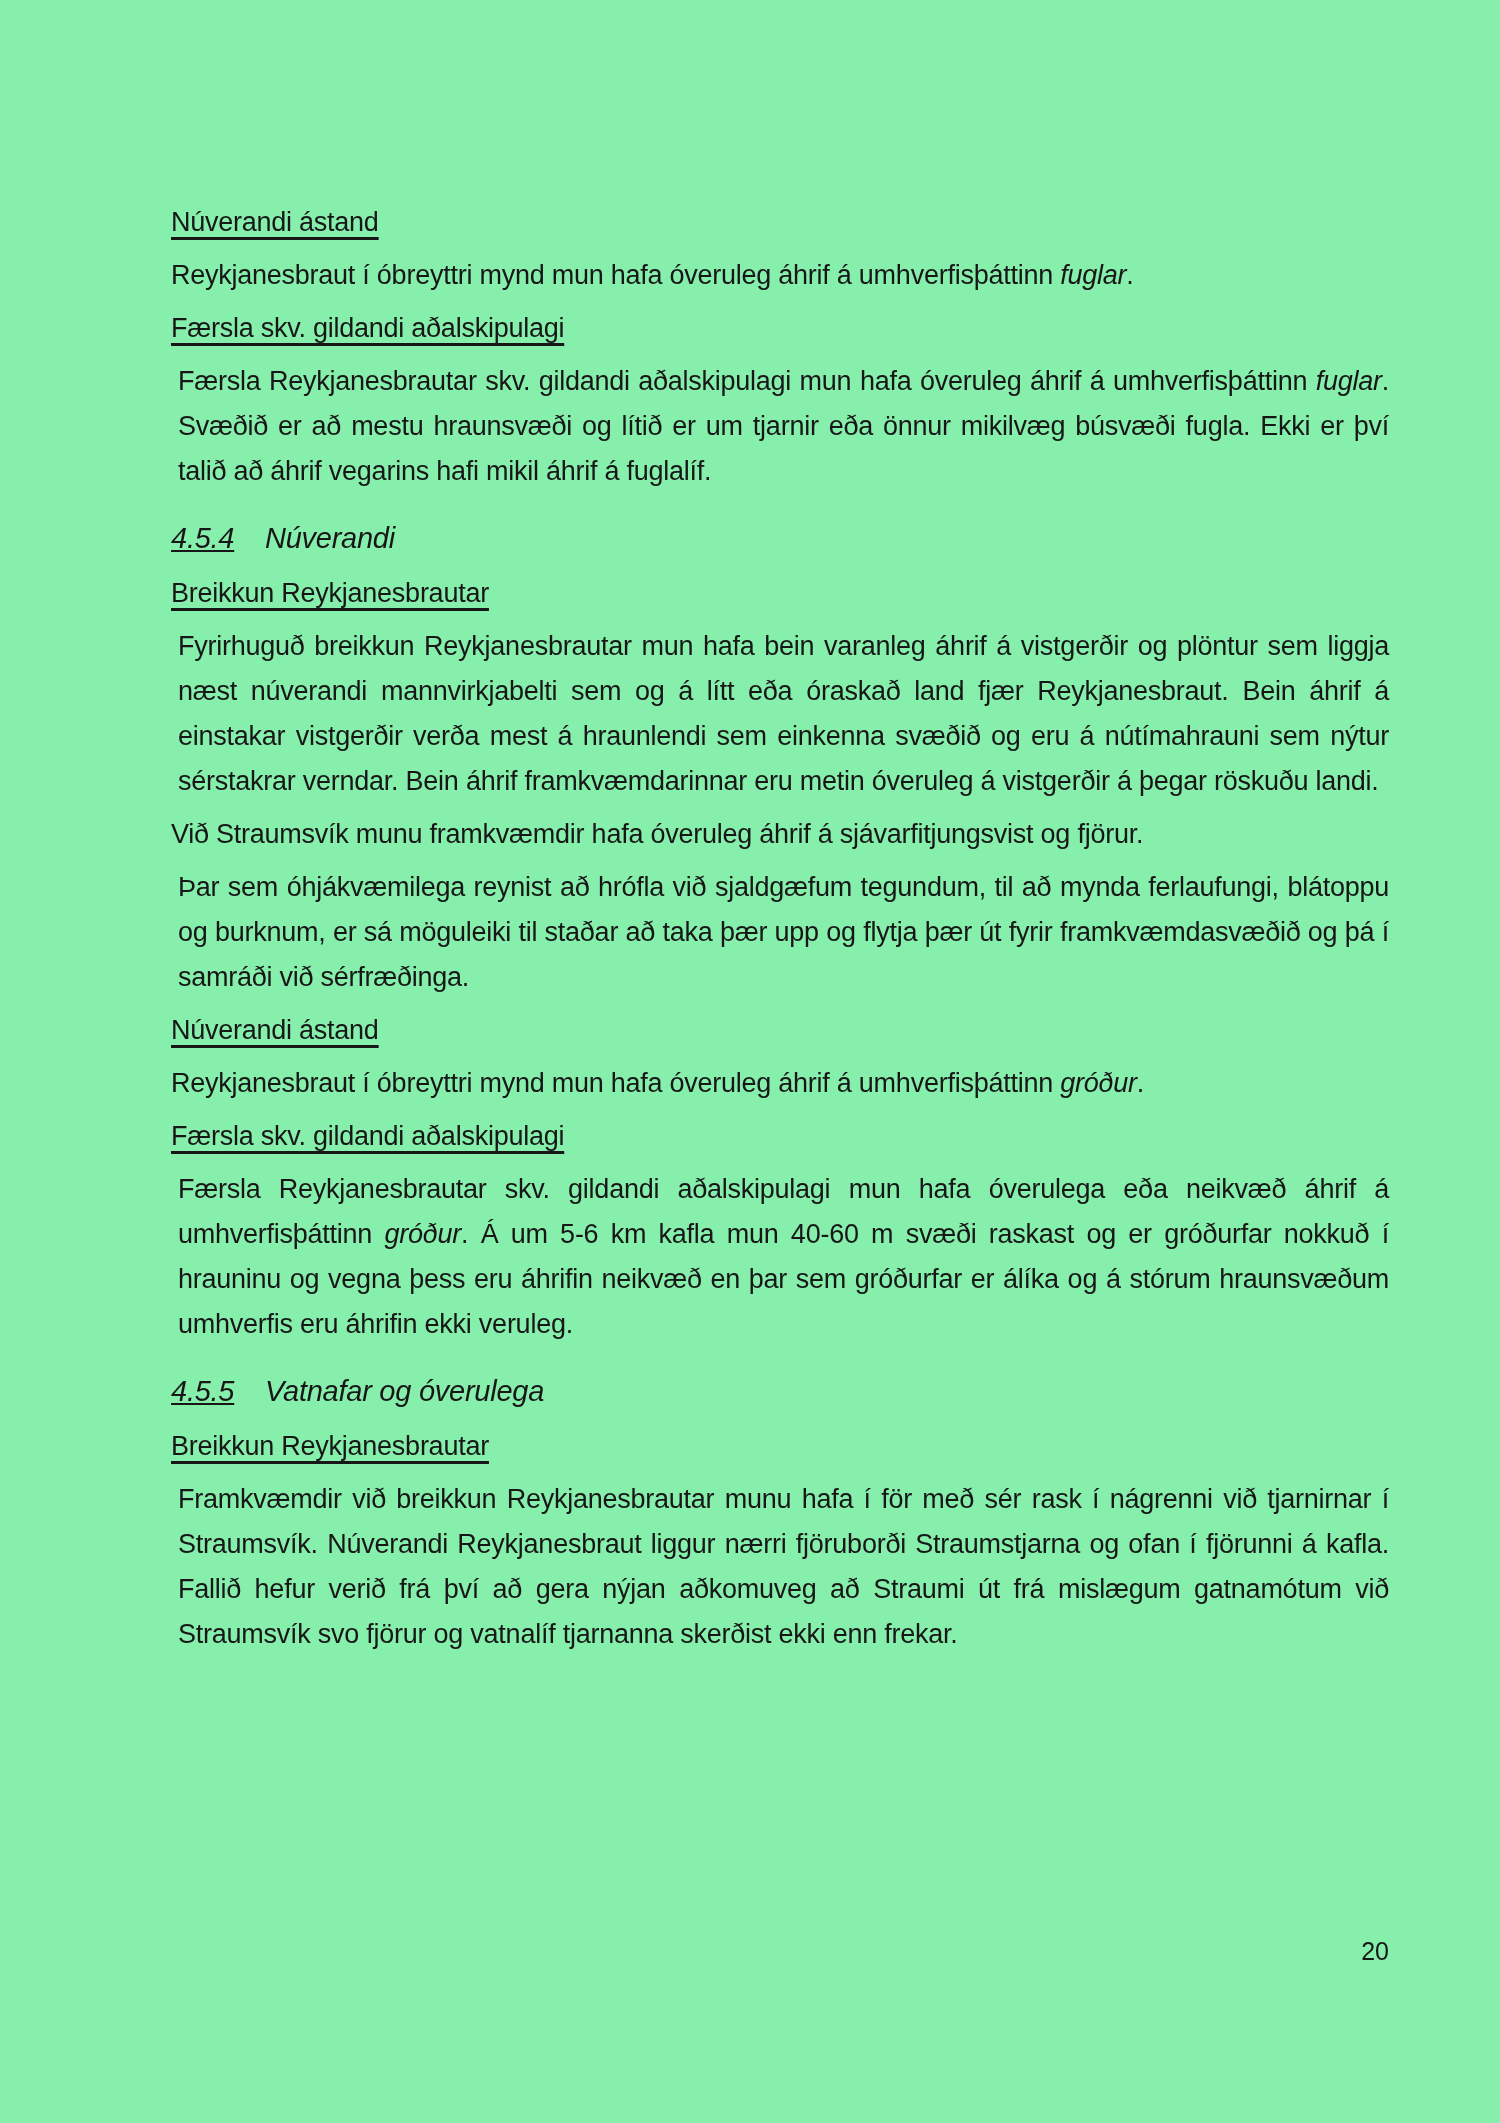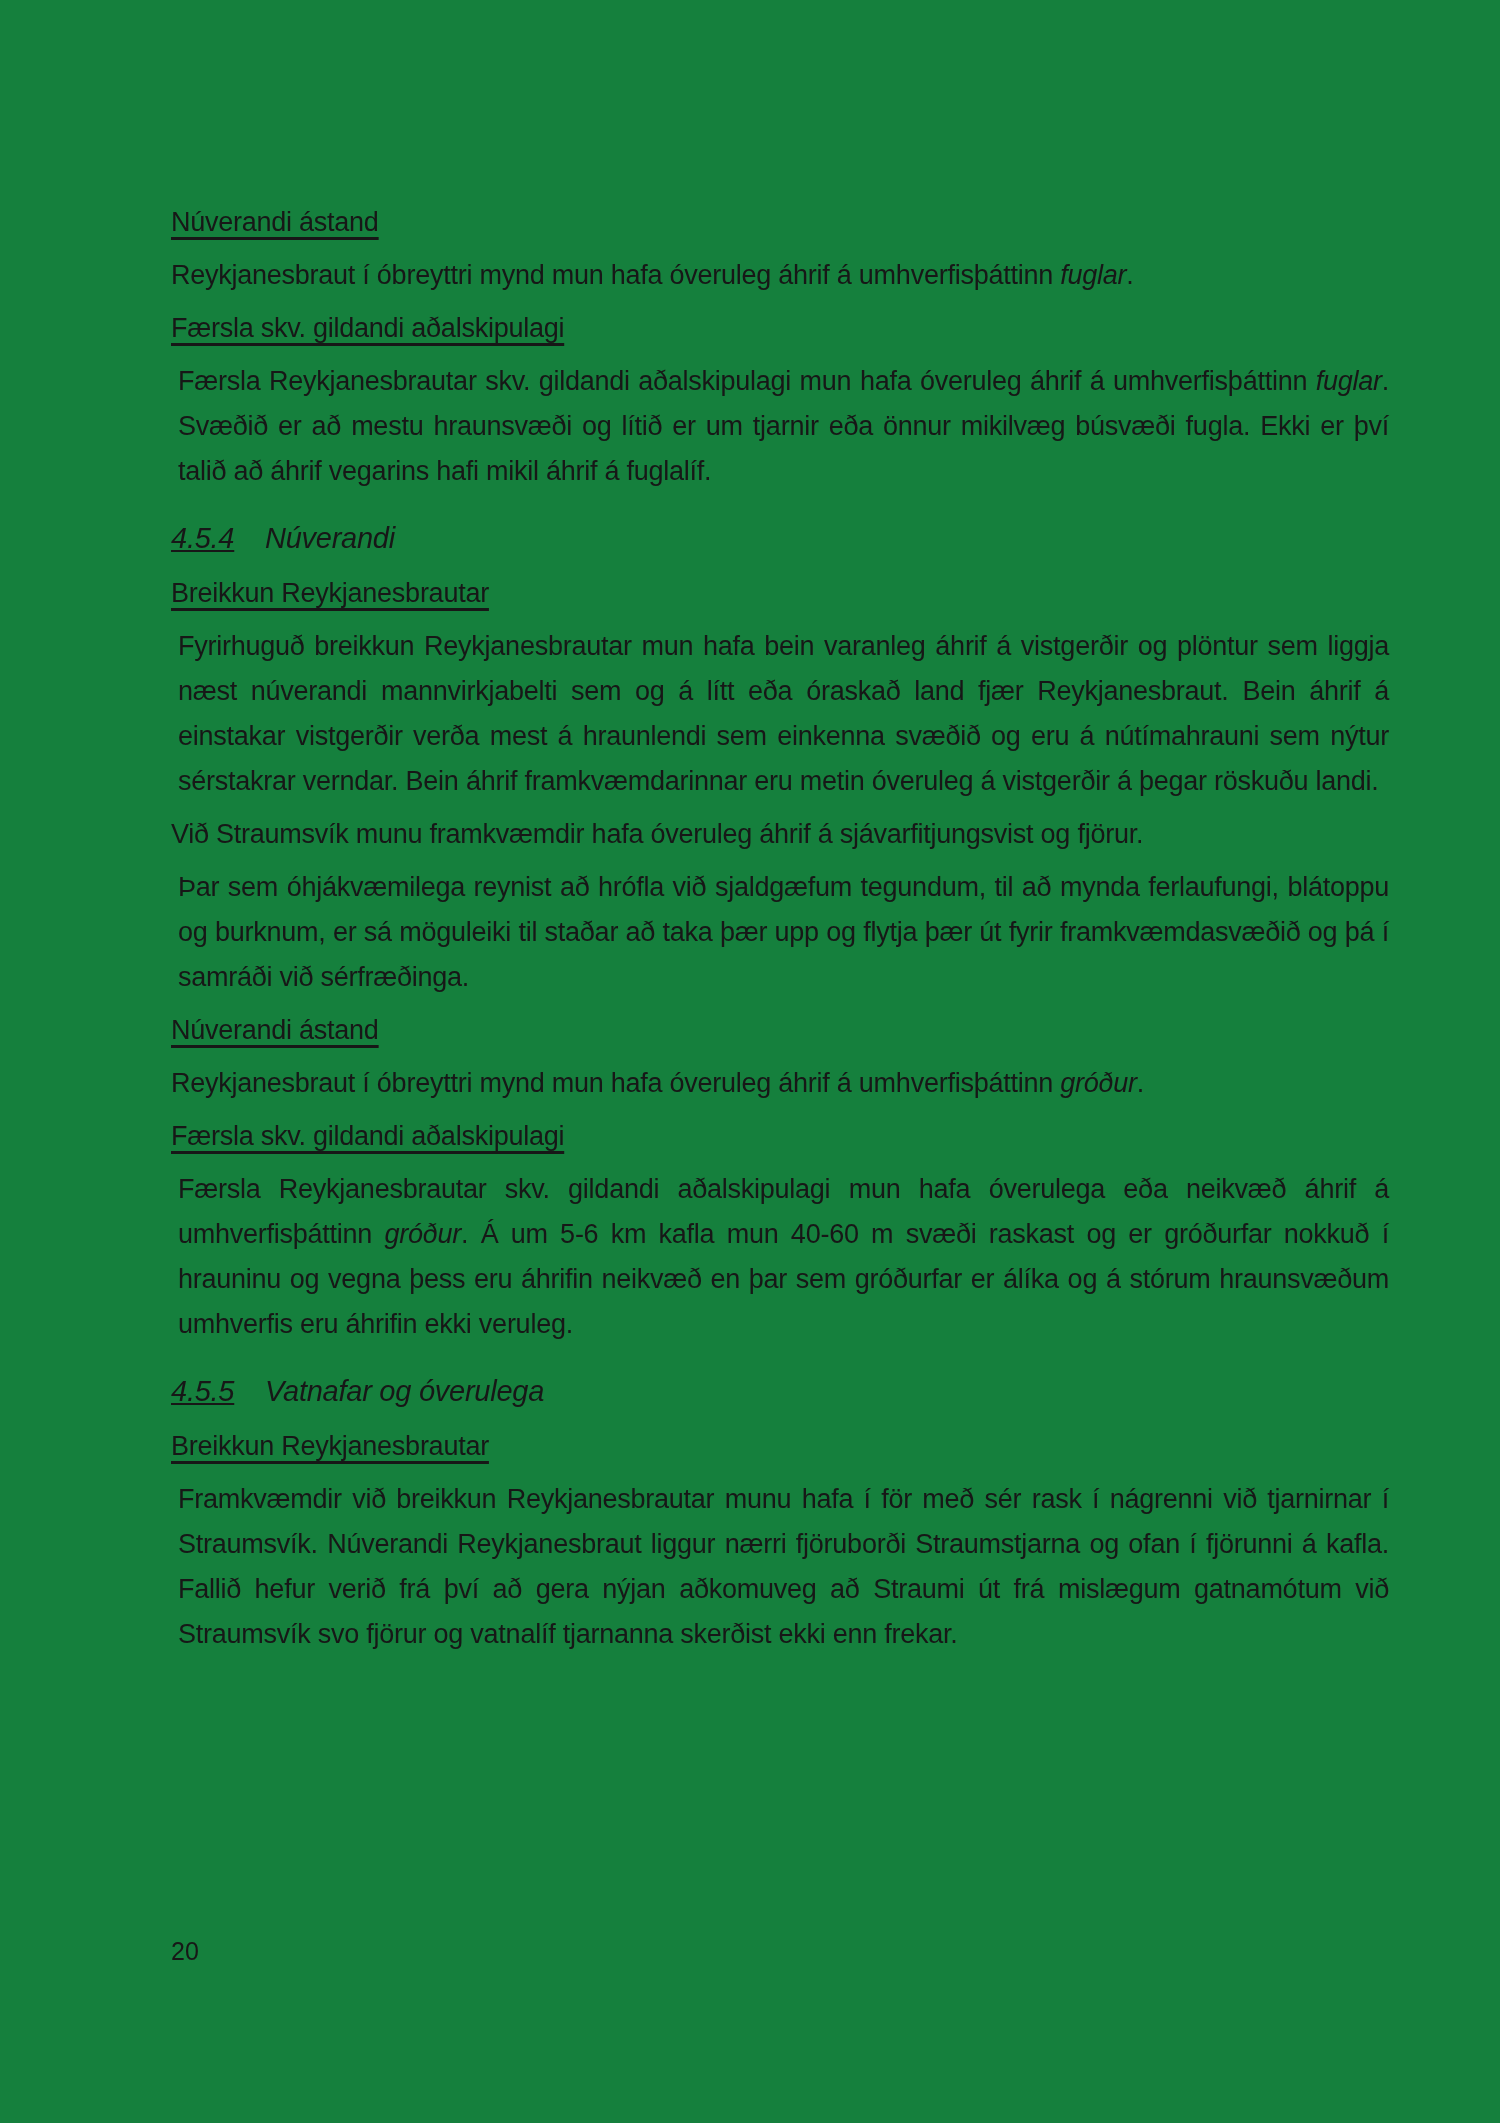--- a/index.html
+++ b/index.html
@@ -1,20 +1,20 @@
 <!DOCTYPE html>
 <html><head>
 <meta charset="utf-8">
 <style>
   html, body { margin: 0; padding: 0; background: #ffffff; }
   .page {
     position: relative;
     width: 1500px;
     height: 2123px;
-    background: #15803d;
+    background: #86efac;
     font-family: "Liberation Sans", sans-serif;
     color: #171717;
     overflow: hidden;
   }
   .content {
     position: absolute;
     left: 171px;
     top: 200px;
     width: 1218px;
     font-size: 27px;
@@ -33,21 +33,21 @@
     font-size: 29px;
     margin-top: 22px;
     margin-bottom: 10px;
   }
   p.s-heading .num { display: inline-block; width: 94px; text-decoration: underline; }
   .page-number {
     position: absolute;
     left: 171px;
     top: 1936px;
     width: 1218px;
-    text-align: left;
+    text-align: right;
     font-size: 25px;
     line-height: 30px;
   }
   em { font-style: italic; }
 </style>
 </head>
 <body>
 
 <div class="page">
   <div class="content">

